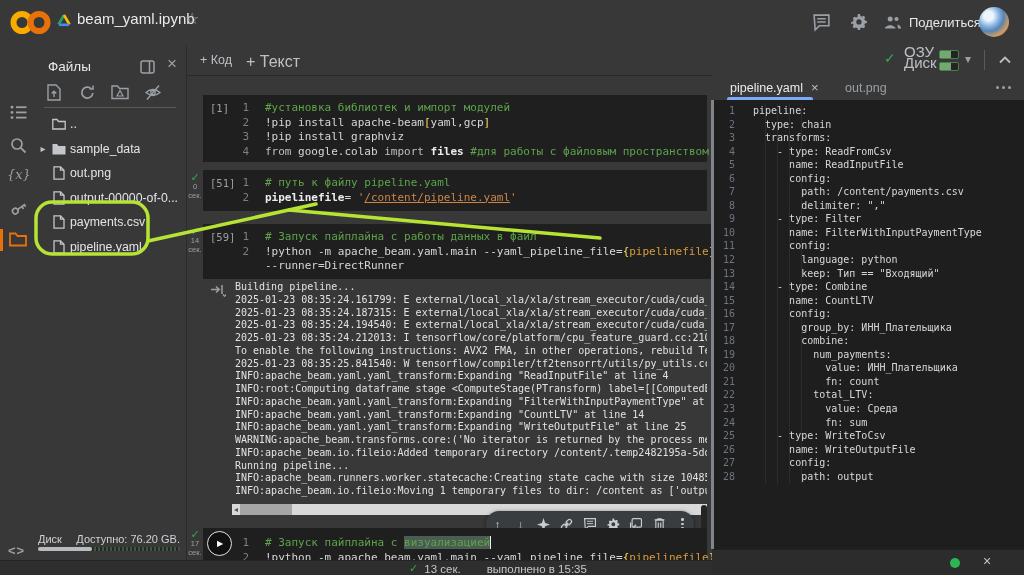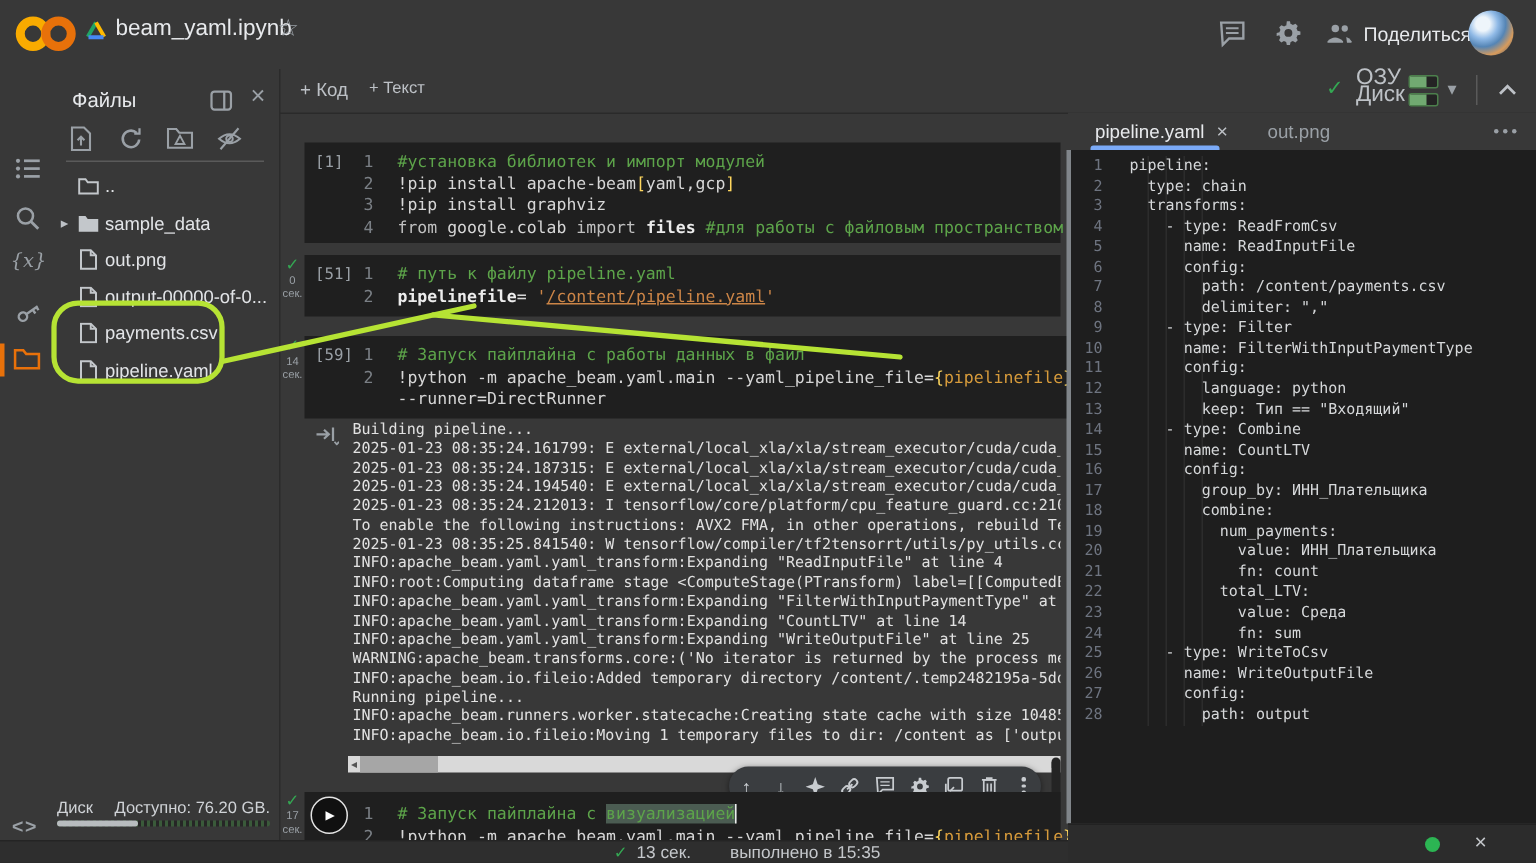--- a/index.html
+++ b/index.html
@@ -94,21 +94,21 @@
         </svg>
       </span>
       <span style="font-size:13px;color:#e8eaed">Поделиться</span>
     </div>
     <div class="abs" style="left:979px;top:7px;width:30px;height:30px;border-radius:50%;
          background:radial-gradient(circle at 32% 30%, #eef5fb 0 16%, #8fb9e6 34%, #5585b5 52%, #d79b5c 72%, #28476e 100%)"></div>
   </div>
 
   <div class="abs" style="left:186px;top:46px;width:838px;height:29px;border-bottom:1px solid #2a2a2a">
     <div class="abs" style="left:14px;top:7px;font-size:12.5px;color:#bdc1c6">+ Код</div>
-    <div class="abs" style="left:60px;top:7px;font-size:11px;color:#bdc1c6">+ Текст</div>
+    <div class="abs" style="left:60px;top:7px;font-size:16px;color:#bdc1c6">+ Текст</div>
 
     <div class="abs" style="left:698px;top:4px;color:#34a853;font-size:14px">✓</div>
     <div class="abs" style="left:718px;top:0;width:30px;text-align:center;font-size:15px;color:#bdc1c6;line-height:11px">
       <div>ОЗУ</div>
       <div>Диск</div>
     </div>
     <div class="abs" style="left:753px;top:4px">
       <div class="meter">
           <i></i>
         </div>

